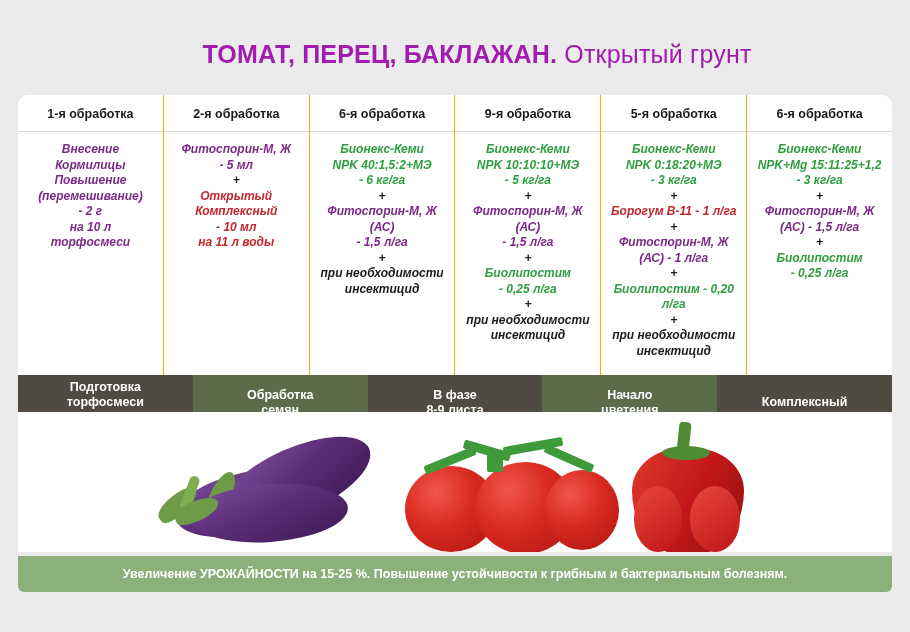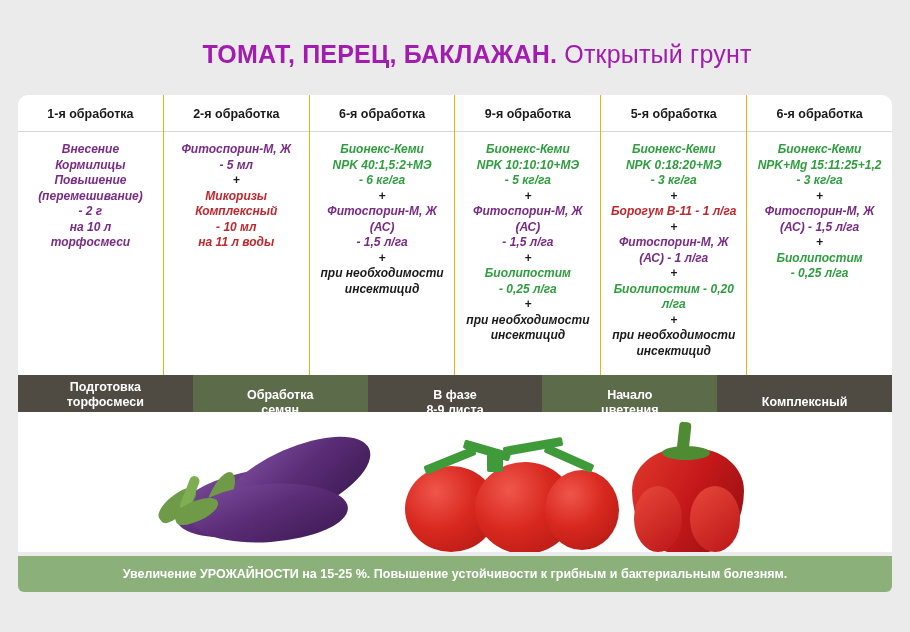--- a/index.html
+++ b/index.html
@@ -209,21 +209,21 @@
             <span class="ln c-purple">на 10 л</span>
             <span class="ln c-purple">торфосмеси</span>
           </div>
         </div>
         <div class="col">
           <div class="col-head">2-я обработка</div>
           <div class="col-body">
             <span class="ln c-purple">Фитоспорин-М, Ж</span>
             <span class="ln c-purple">- 5 мл</span>
             <span class="ln c-black">+</span>
-            <span class="ln c-red">Микоризы</span>
+            <span class="ln c-red">Открытый</span>
             <span class="ln c-red">Комплексный</span>
             <span class="ln c-red">- 10 мл</span>
             <span class="ln c-red">на 11 л воды</span>
           </div>
         </div>
         <div class="col">
           <div class="col-head">6-я обработка</div>
           <div class="col-body">
             <span class="ln c-green">Бионекс-Кеми</span>
             <span class="ln c-green">NPK 40:1,5:2+МЭ</span>

